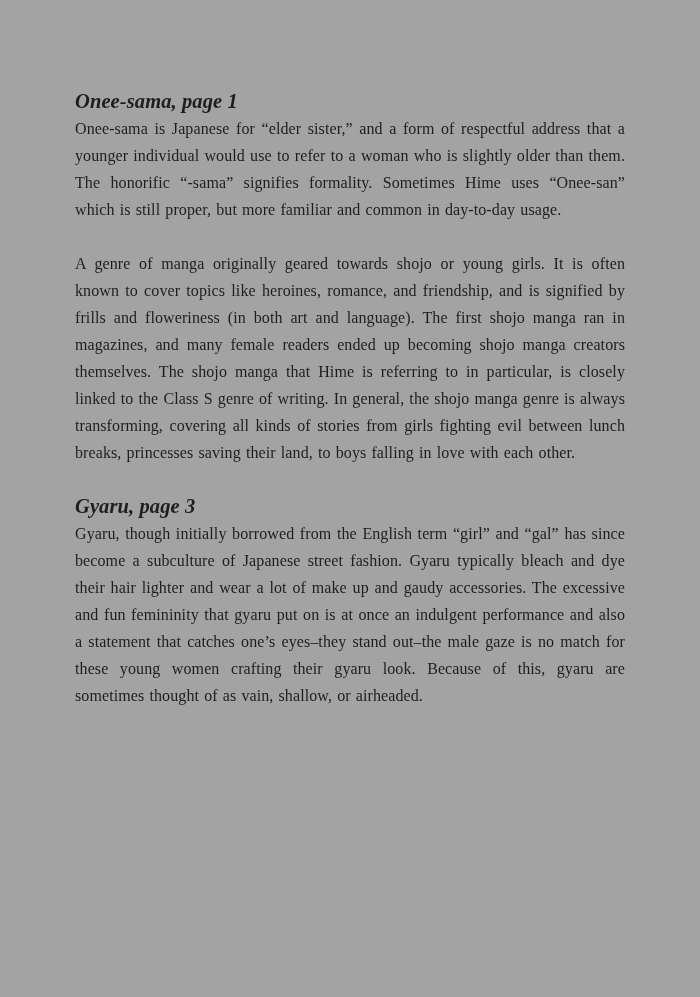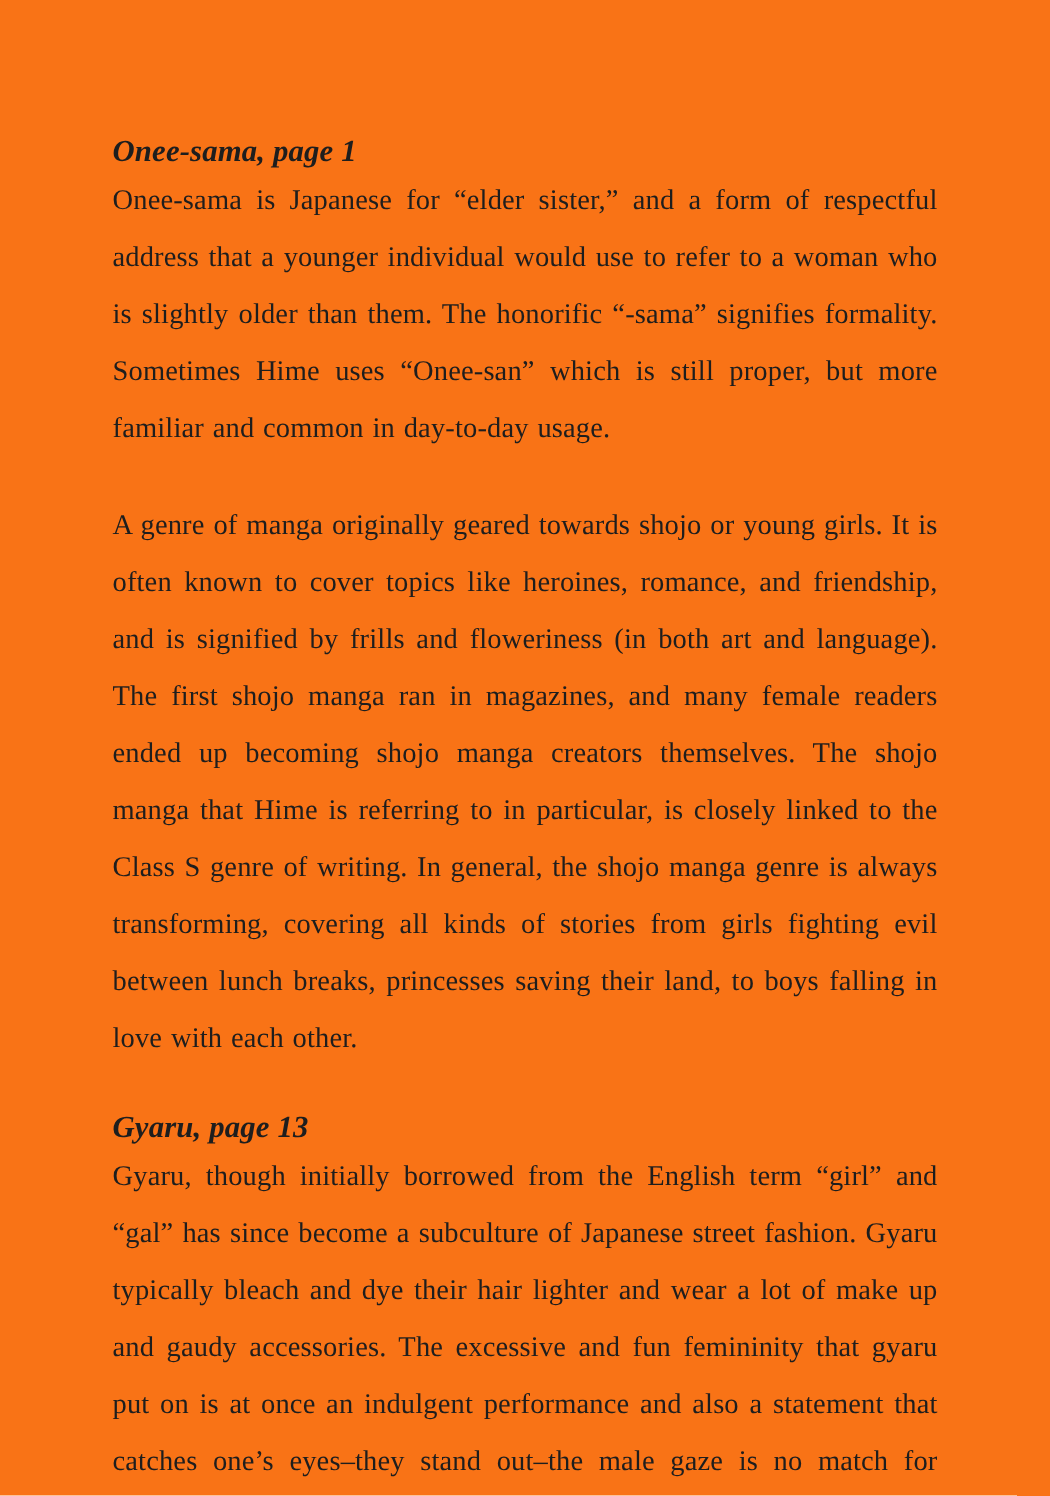--- a/index.html
+++ b/index.html
@@ -4,41 +4,41 @@
 <style>
   html, body {
     margin: 0;
     padding: 0;
     background: #ffffff;
   }
   .page {
     position: relative;
     width: 700px;
     height: 997px;
-    background: #f97316;
+    background: #a3a3a3;
     box-sizing: border-box;
     padding: 88px 75px 0 75px;
     font-family: "Liberation Serif", "DejaVu Serif", serif;
     color: #1e1e1e;
     overflow: hidden;
   }
   .glossary-section {
     margin: 0 0 27px 0;
   }
   .section-heading {
     font-size: 20.5px;
     line-height: 27px;
     font-weight: bold;
     font-style: italic;
     margin: 0;
     letter-spacing: 0.1px;
   }
   .section-body {
-    font-size: 19px;
-    line-height: 38px;
+    font-size: 16px;
+    line-height: 27px;
     margin: 0;
     text-align: justify;
     letter-spacing: 0.1px;
     word-spacing: 1px;
     font-family: Liberation Serif, serif;
   }
 </style>
 </head>
 <body>
 
@@ -47,17 +47,17 @@
   <section class="glossary-section">
     <h2 class="section-heading">Onee-sama, page 1</h2>
     <p class="section-body">Onee-sama is Japanese for “elder sister,” and a form of respectful address that a younger individual would use to refer to a woman who is slightly older than them. The honorific “-sama” signifies formality. Sometimes Hime uses “Onee-san” which is still proper, but more familiar and common in day-to-day usage.</p>
   </section>
 
   <section class="glossary-section">
     <p class="section-body">A genre of manga originally geared towards shojo or young girls. It is often known to cover topics like heroines, romance, and friendship, and is signified by frills and floweriness (in both art and language). The first shojo manga ran in magazines, and many female readers ended up becoming shojo manga creators themselves. The shojo manga that Hime is referring to in particular, is closely linked to the Class S genre of writing. In general, the shojo manga genre is always transforming, covering all kinds of stories from girls fighting evil between lunch breaks, princesses saving their land, to boys falling in love with each other.</p>
   </section>
 
   <section class="glossary-section">
-    <h2 class="section-heading">Gyaru, page 13</h2>
+    <h2 class="section-heading">Gyaru, page 3</h2>
     <p class="section-body">Gyaru, though initially borrowed from the English term “girl” and “gal” has since become a subculture of Japanese street fashion. Gyaru typically bleach and dye their hair lighter and wear a lot of make up and gaudy accessories. The excessive and fun femininity that gyaru put on is at once an indulgent performance and also a statement that catches one’s eyes–they stand out–the male gaze is no match for these young women crafting their gyaru look. Because of this, gyaru are sometimes thought of as vain, shallow, or airheaded.</p>
   </section>
 
 </div>
 
 </body></html>

